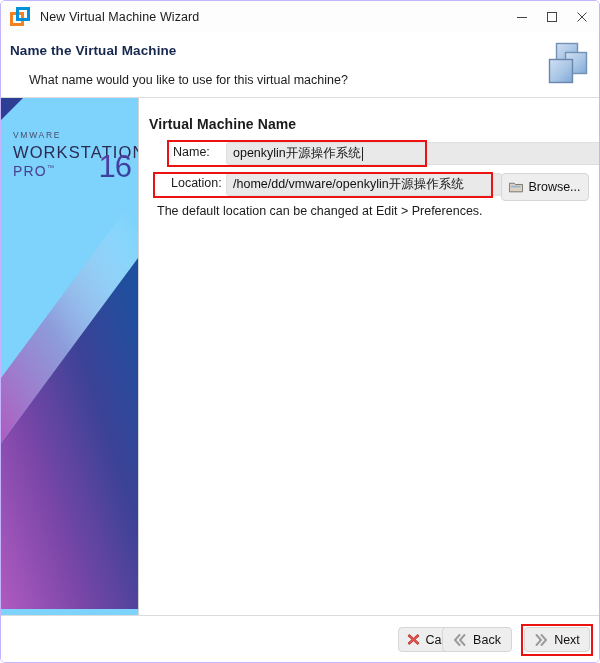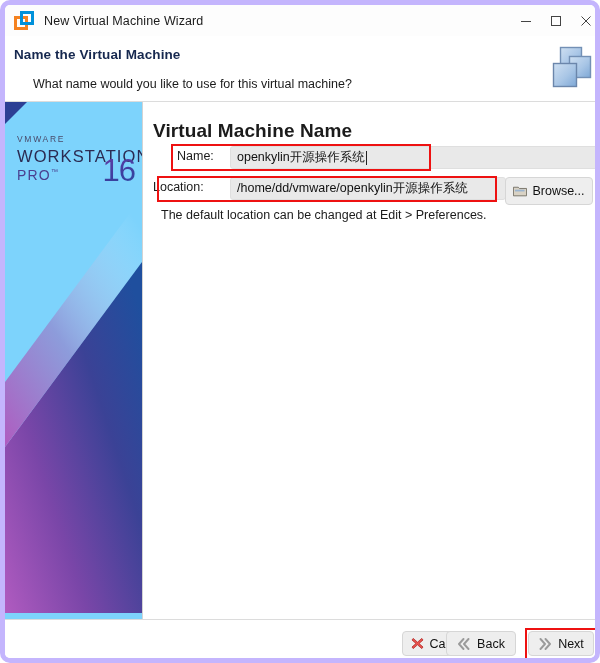--- a/index.html
+++ b/index.html
@@ -14,22 +14,22 @@
     -webkit-font-smoothing: antialiased;
     overflow: hidden;
   }
 
   #app-window {
     position: relative;
     width: 600px;
     height: 663px;
     background: #ffffff;
     box-sizing: border-box;
-    border: 5px solid #c4b5fd;
-    border-radius: 10px;
+    border: 1px solid #c4b5fd;
+    border-radius: 5px;
     overflow: hidden;
   }
 
   
   #titlebar {
     position: absolute;
     left: 0; top: 0;
     width: 600px;
     height: 31px;
     background: #fdfdfd;
@@ -185,21 +185,21 @@
   #content {
     position: absolute;
     left: 138px; top: 97px;
     width: 461px;
     height: 517px;
     background: #ffffff;
   }
   #vm-name-heading {
     position: absolute;
     left: 10px; top: 18px;
-    font-size: 19px;
+    font-size: 14px;
     font-weight: bold;
     color: #1b1b1b;
     letter-spacing: .1px;
   }
 
   .field-row {
     position: absolute;
     left: 10px;
     height: 23px;
   }
@@ -207,21 +207,21 @@
   #row-location { top: 75px; width: 450px; }
 
   .field-label {
     position: absolute;
     top: 3px;
     font-size: 12.5px;
     color: #1b1b1b;
     white-space: nowrap;
   }
   #label-name { left: 24px; }
-  #label-location { left: 0; }
+  #label-location { left: 22px; }
 
   .text-input {
     position: absolute;
     top: 0;
     height: 23px;
     background: #e9e9e9;
     border: 1px solid #dfdfdf;
     border-radius: 3px;
     box-sizing: border-box;
     font-size: 12.5px;

